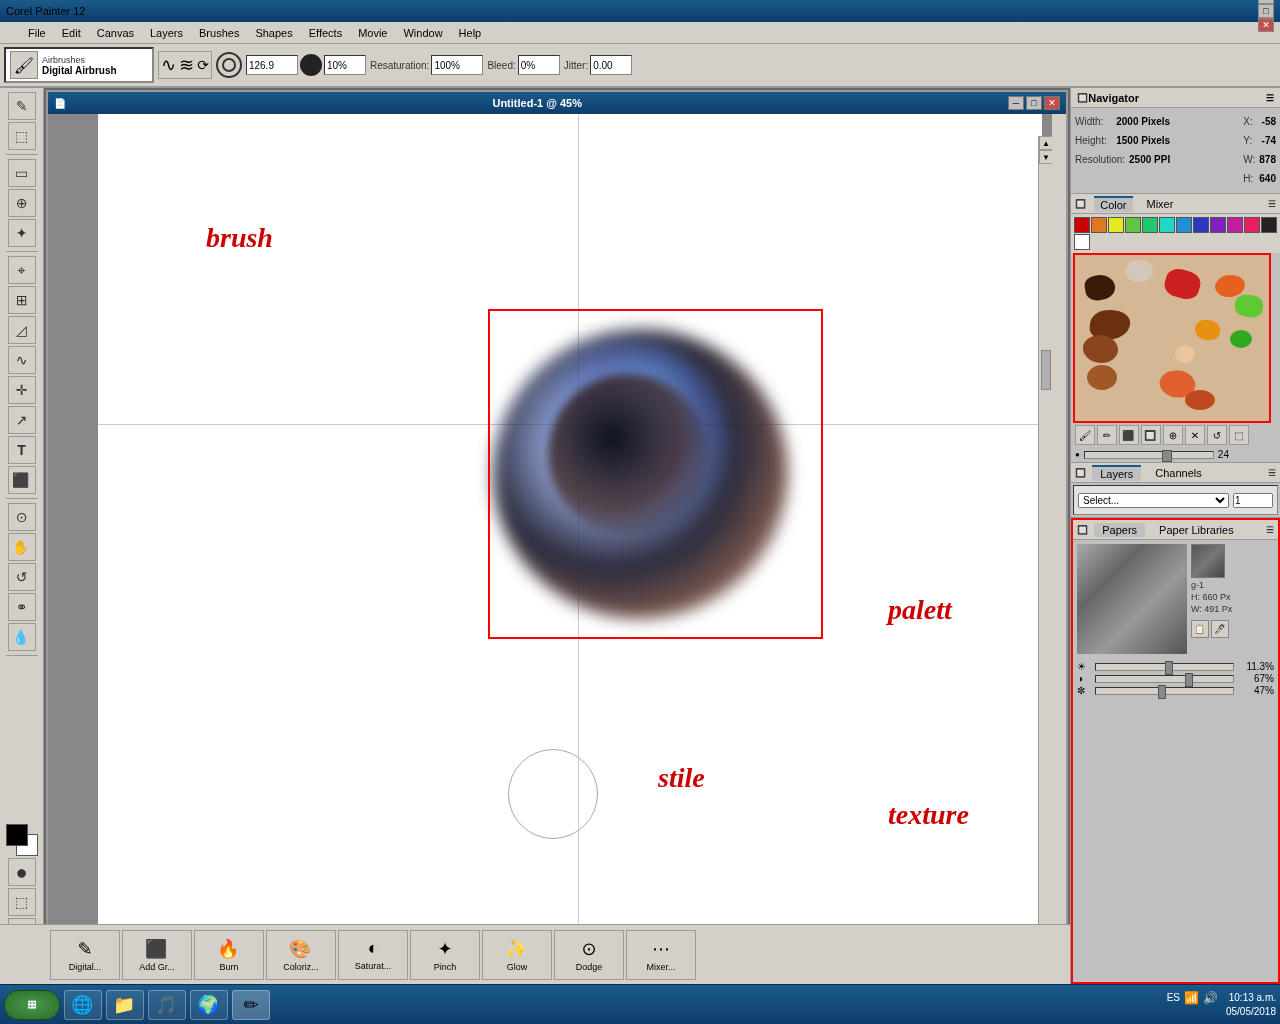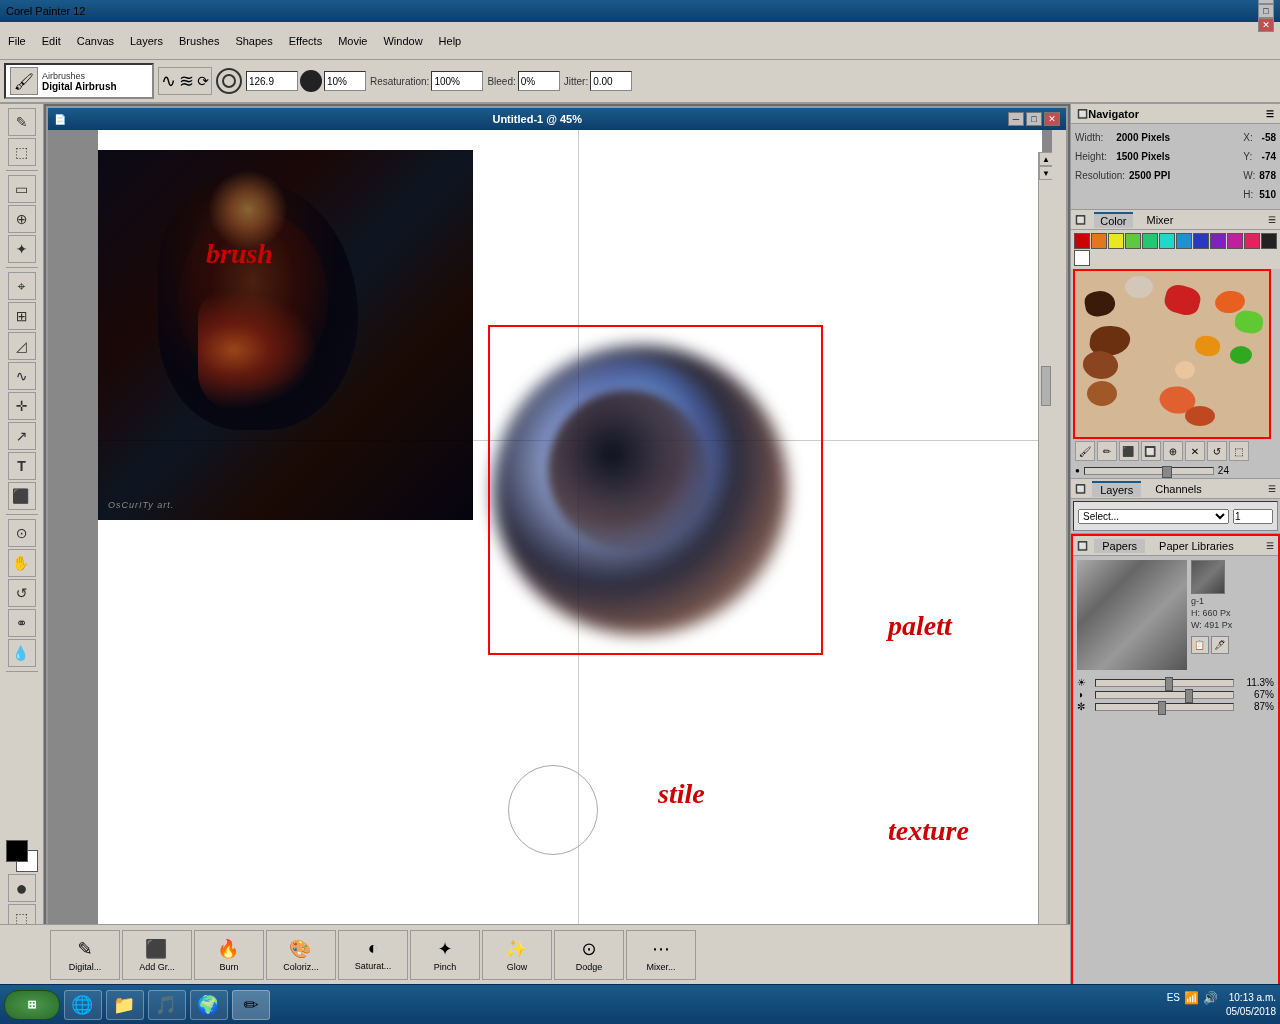--- a/index.html
+++ b/index.html
@@ -3,21 +3,21 @@
   <meta charset="utf-8">
   <style>
     * { margin: 0; padding: 0; box-sizing: border-box; }
     body { width: 1280px; height: 1024px; background: #c0c0c0; font-family: 'Segoe UI', Tahoma, Arial, sans-serif; font-size: 11px; overflow: hidden; user-select: none; }
 
     
     #title-bar { height: 22px; background: linear-gradient(to bottom, #1a5a8a, #0d3d6b); display: flex; align-items: center; justify-content: space-between; padding: 0 6px; }
     .tb-btn { width: 16px; height: 14px; background: #c0c0c0; border: 1px solid #888; font-size: 9px; display: flex; align-items: center; justify-content: center; cursor: pointer; }
 
     
-    #menu-bar { height: 38px; background: #d4d0c8; display: flex; align-items: center; padding: 0 0; border-bottom: 1px solid #999; }
+    #menu-bar { height: 22px; background: #d4d0c8; display: flex; align-items: center; padding: 0 20px; border-bottom: 1px solid #999; }
     .menu-item { padding: 2px 8px; cursor: pointer; font-size: 11px; color: #000; }
 
     
     #toolbar { height: 44px; background: #d4d0c8; display: flex; align-items: center; padding: 0 4px; border-bottom: 2px solid #999; gap: 4px; }
     #brush-selector { width: 150px; height: 36px; background: #fff; border: 2px inset #888; display: flex; align-items: center; padding: 2px 4px; gap: 4px; }
     .brush-icon { width: 28px; height: 28px; background: #d4d0c8; border: 1px solid #888; display: flex; align-items: center; justify-content: center; font-size: 16px; }
     .brush-type { font-size: 9px; color: #333; }
     .brush-name { font-size: 10px; font-weight: bold; }
     .toolbar-control { display: flex; align-items: center; gap: 2px; font-size: 10px; }
     .toolbar-input { width: 52px; height: 20px; background: #fff; border: 1px inset #888; font-size: 10px; padding: 0 2px; }
@@ -242,30 +242,20 @@
           <div class="canvas-ctrl-btn">─</div>
           <div class="canvas-ctrl-btn">□</div>
           <div class="canvas-ctrl-btn" style="background:#c05050; color:white;">✕</div>
         </div>
       </div>
 
       <div id="canvas-content">
 
         <div id="canvas-paper">
 
-          <div id="dark-painting" style="position:absolute; top:20px; left:0; width:375px; height:370px; background:linear-gradient(135deg, #0a0a15 0%, #1a0808 30%, #0d1520 50%, #1a0a05 70%, #050510 100%); overflow:hidden;">
-
-            <div style="position:absolute; top:30px; left:60px; width:200px; height:250px; background:radial-gradient(ellipse at 40% 30%, #3a1a0a 0%, #1a0808 30%, #050510 60%, #0a0a15 100%); border-radius:40% 60% 50% 45%; opacity:0.9;"></div>
-            <div style="position:absolute; top:60px; left:80px; width:150px; height:180px; background:radial-gradient(ellipse at 50% 40%, #4a2010 0%, #2a0a08 40%, transparent 80%); border-radius:50%;"></div>
-            <div style="position:absolute; top:20px; left:110px; width:80px; height:80px; background:radial-gradient(ellipse at 50% 50%, #c8a050 0%, #a06030 30%, transparent 70%); border-radius:50%; opacity:0.6;"></div>
-
-            <div style="position:absolute; top:140px; left:100px; width:120px; height:120px; background:radial-gradient(ellipse at 30% 50%, #c86020 0%, #802010 30%, transparent 70%); border-radius:30% 70% 60% 40%; opacity:0.7;"></div>
-
-            <div style="position:absolute; bottom:10px; left:10px; color:#888; font-size:9px; font-style:italic; letter-spacing:1px;">OsCurITy art.</div>
-          </div>
 
           <div style="position:absolute; top:0; left:480px; width:1px; height:100%; background:rgba(0,0,0,0.2);"></div>
           <div style="position:absolute; top:310px; left:0; width:100%; height:1px; background:rgba(0,0,0,0.2);"></div>
 
           <div id="selection-rect"></div>
 
           <div id="brush-stroke"></div>
 
           <div style="position:absolute; top:230px; left:430px; width:200px; height:200px; border-radius:50%; background:radial-gradient(ellipse at 60% 30%, rgba(80,160,255,0.5) 0%, rgba(40,80,200,0.3) 30%, transparent 70%); filter:blur(6px);"></div>
           <div style="position:absolute; top:260px; left:450px; width:160px; height:160px; border-radius:50%; background:radial-gradient(ellipse at 40% 40%, rgba(10,10,20,0.95) 0%, rgba(60,30,20,0.7) 50%, transparent 80%); filter:blur(4px);"></div>
@@ -330,21 +320,21 @@
             <div class="nav-row">
               <span class="nav-label">Y:</span>
               <span class="nav-value" style="margin-left:4px;">-74</span>
             </div>
             <div class="nav-row">
               <span class="nav-label">W:</span>
               <span class="nav-value" style="margin-left:4px;">878</span>
             </div>
             <div class="nav-row">
               <span class="nav-label">H:</span>
-              <span class="nav-value" style="margin-left:4px;">510</span>
+              <span class="nav-value" style="margin-left:4px;">640</span>
             </div>
           </div>
         </div>
       </div>
     </div>
 
     <div id="color-panel">
       <div id="color-header">
         <span style="font-size:9px;">🔲</span>
         <span class="color-tab active">Color</span>
@@ -458,21 +448,21 @@
           <div class="slider-track">
             <div class="slider-handle" style="left:65%;"></div>
           </div>
           <span class="slider-value">67%</span>
         </div>
         <div class="slider-row">
           <span class="slider-icon">✼</span>
           <div class="slider-track">
             <div class="slider-handle" style="left:45%;"></div>
           </div>
-          <span class="slider-value">87%</span>
+          <span class="slider-value">47%</span>
         </div>
       </div>
     </div>
 
   </div>
 </div>
 
 <div id="bottom-tools" style="position:absolute; bottom:40px; left:0; right:210px; height:60px; background:#d4d0c8; border-top:1px solid #999; display:flex; align-items:center; padding:0 50px; gap:2px; overflow:hidden;">
   <div class="bottom-tool-btn">
     <span class="bottom-tool-icon">✎</span>

